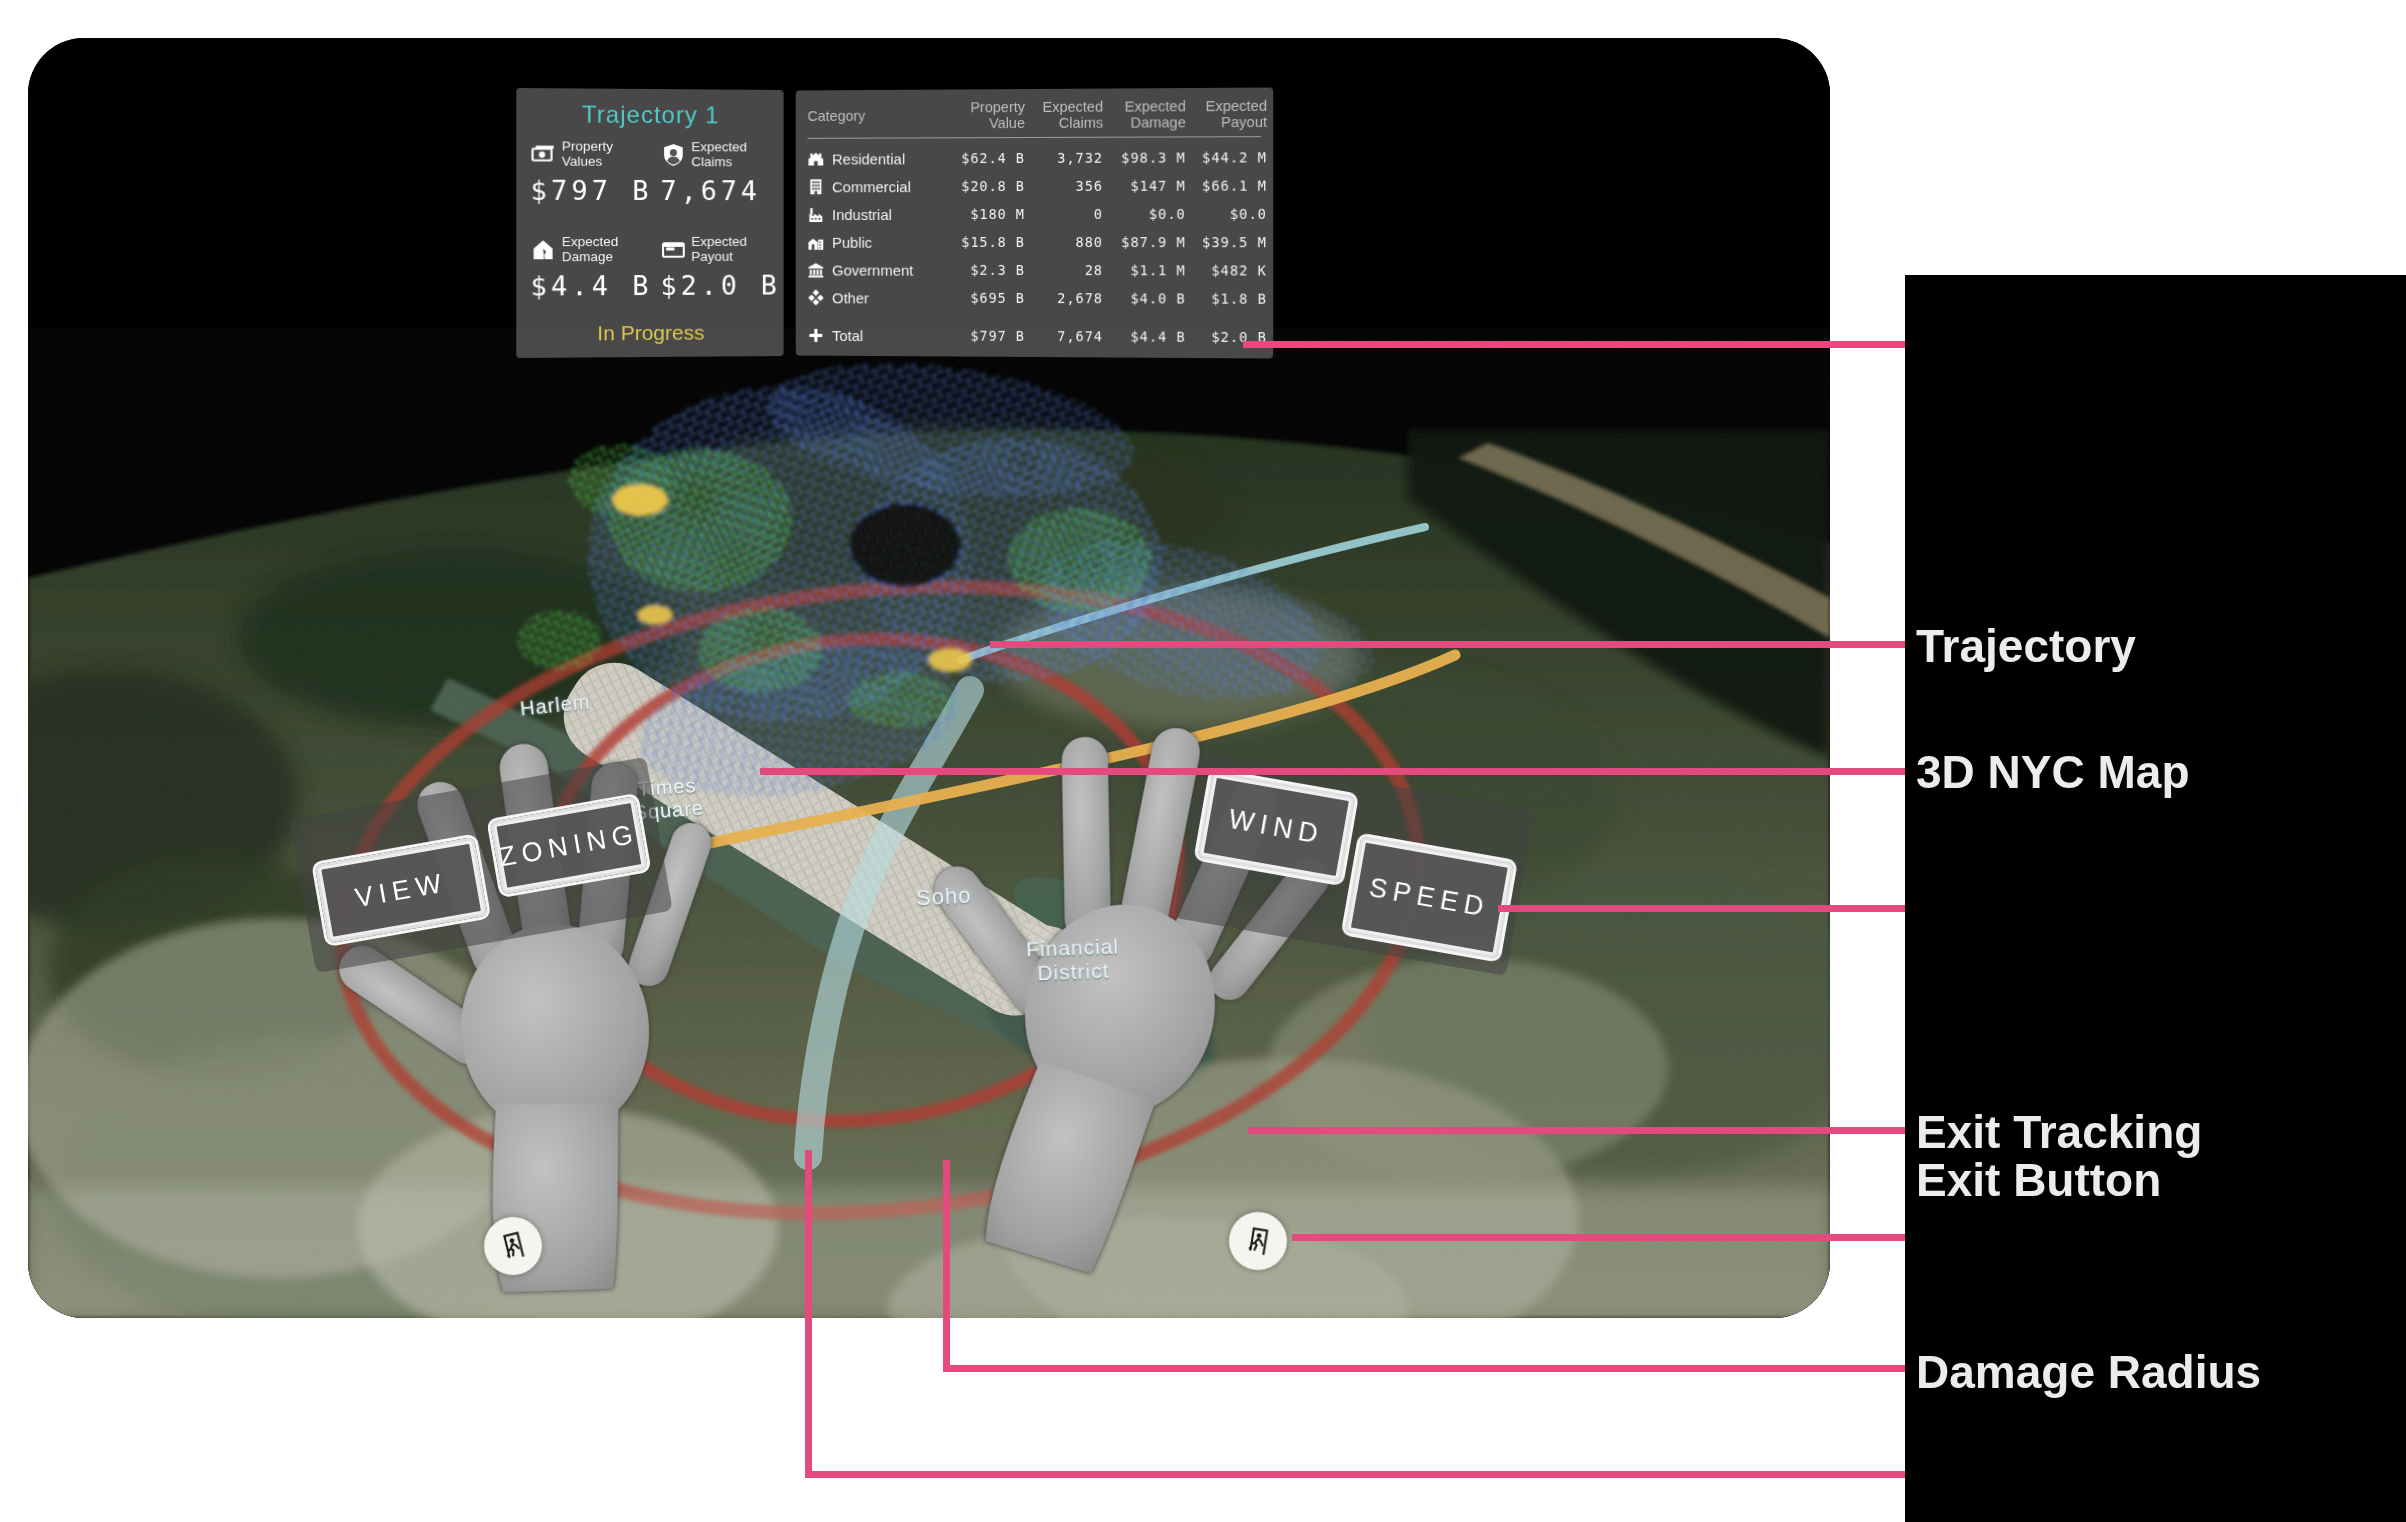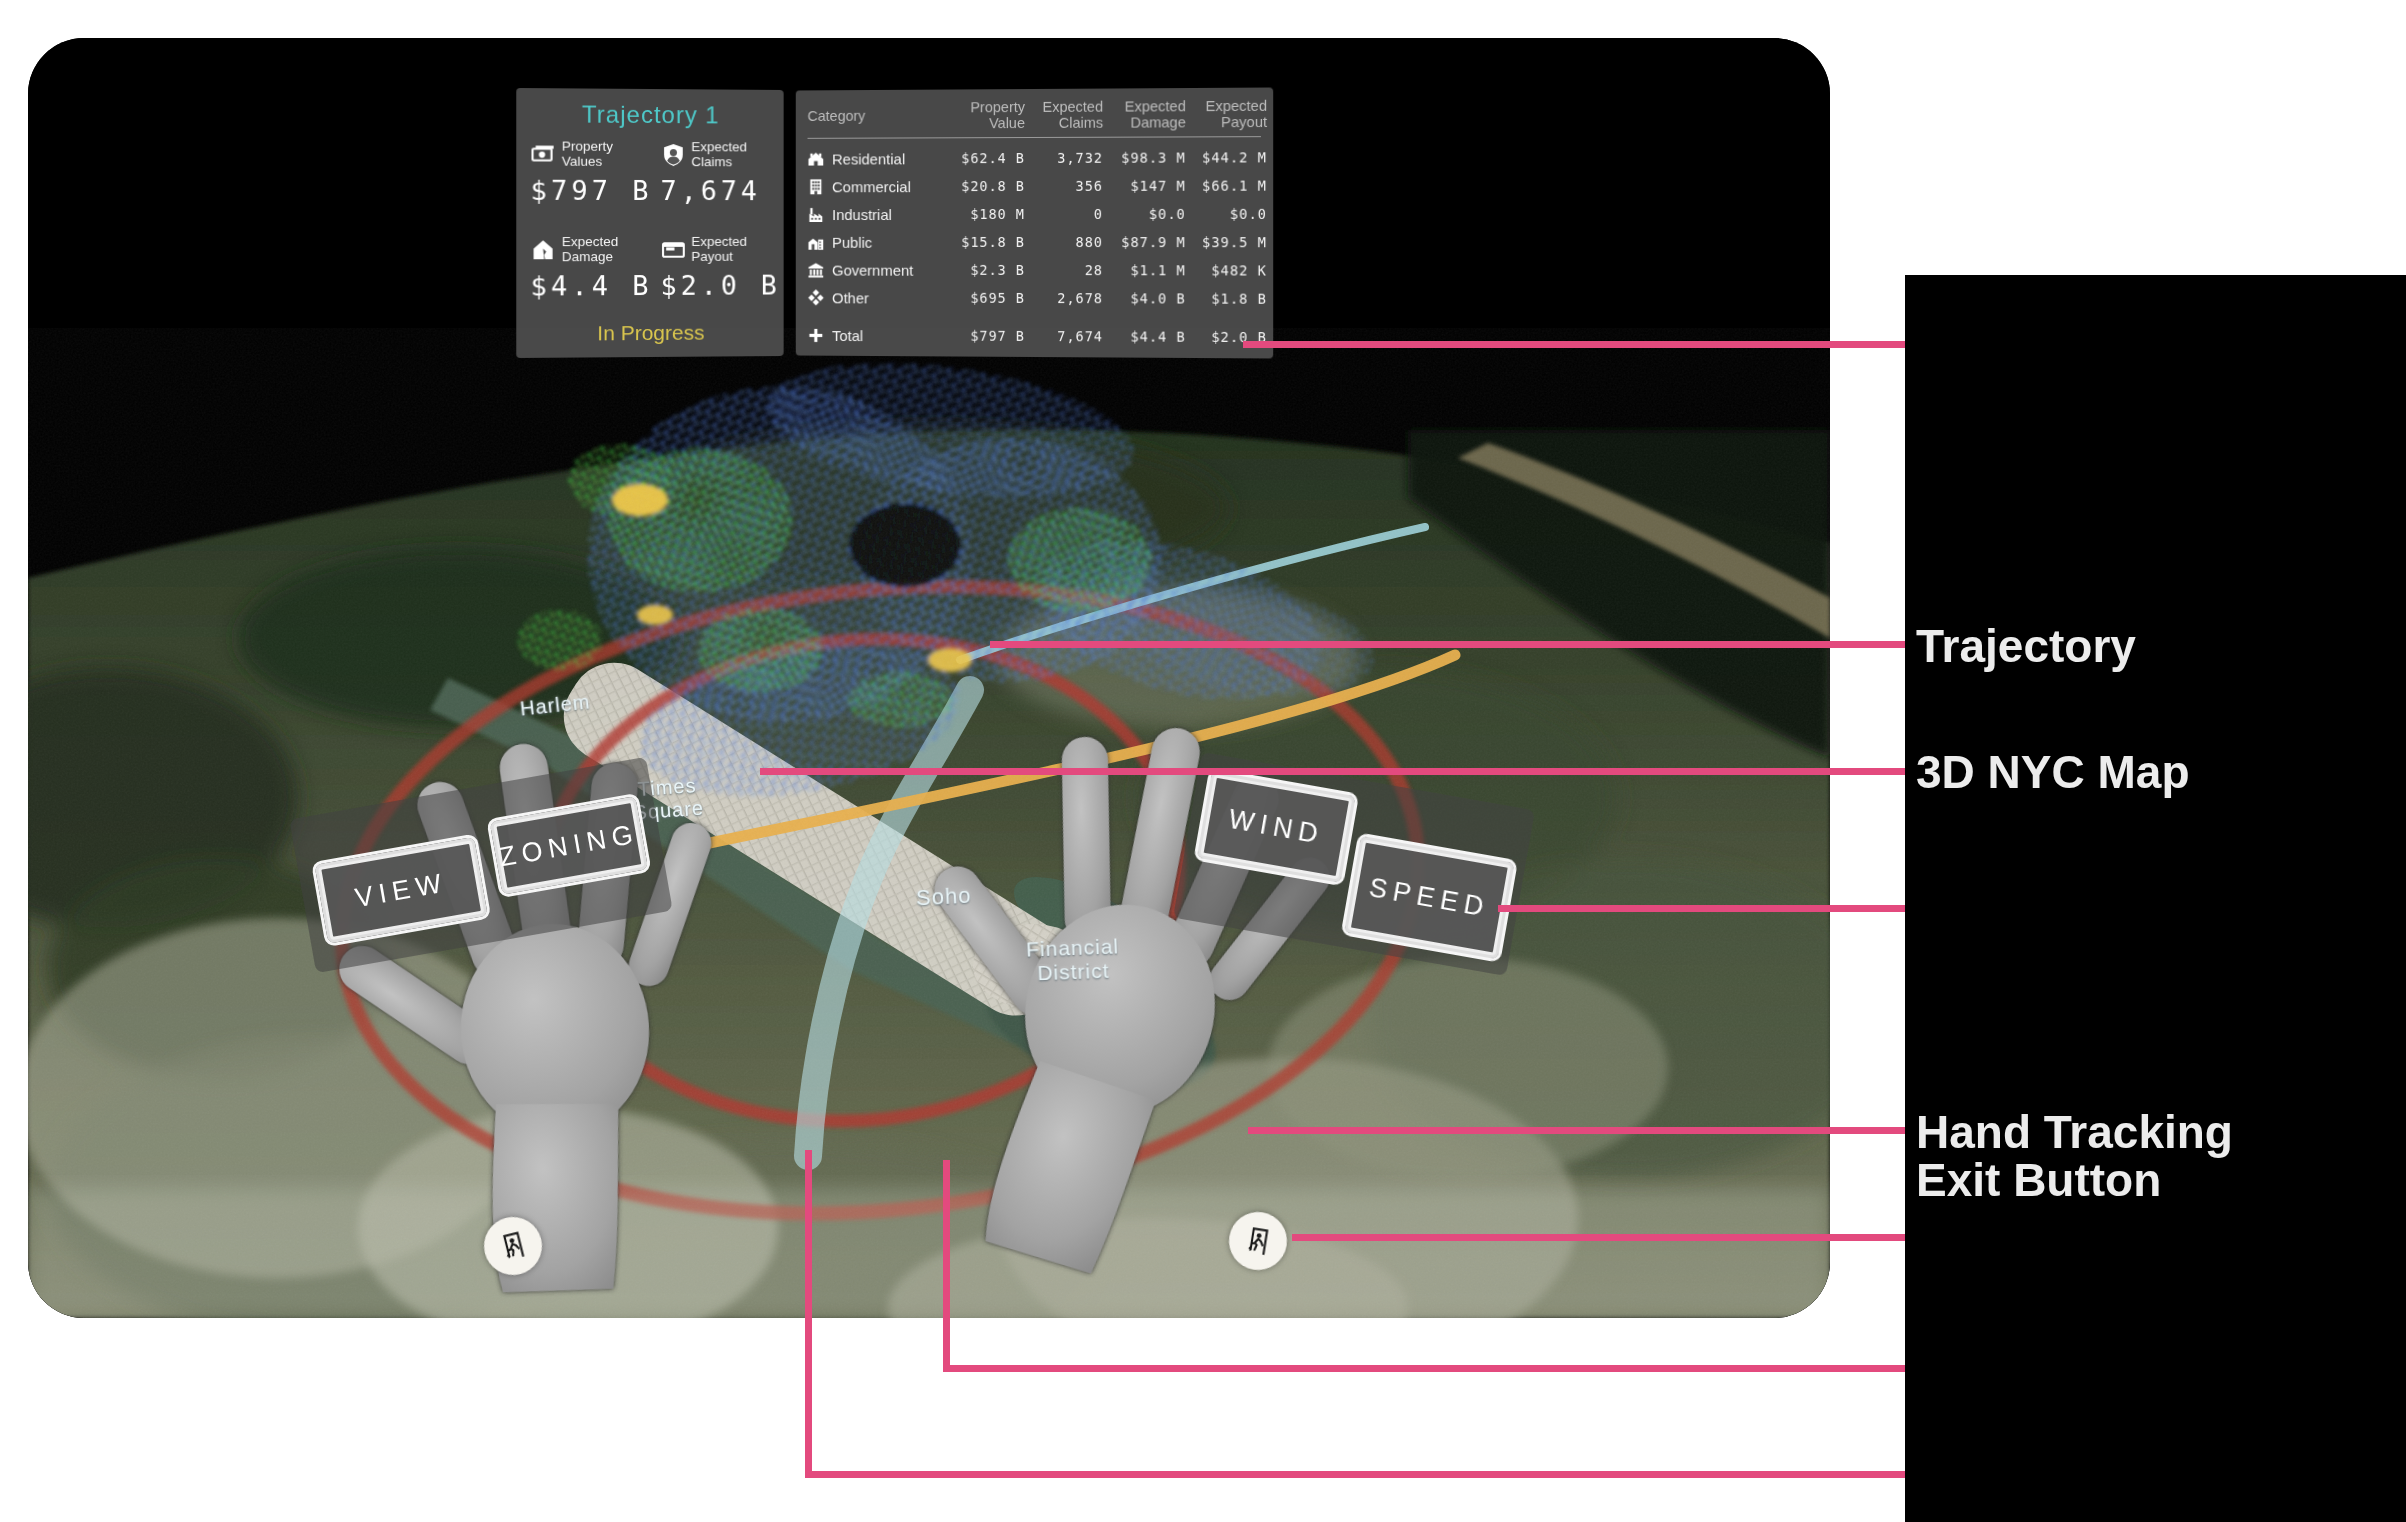--- a/index.html
+++ b/index.html
@@ -475,22 +475,23 @@
         <path d="M12 10.5 L10 13.5 L11.5 15 L10.5 18.5 M12 10.5 L14.2 12.2 L15.5 14.5 M10 13.8 L8 14.5" stroke="#1a1a1a" stroke-width="1.5" fill="none" stroke-linecap="round"></path>
         <circle cx="7.2" cy="17.8" r="0.9" fill="#1a1a1a"></circle>
       </svg>
     </div>
   </div>
 
   <div class="annot-panel"></div>
 
   <div class="annot-label al-1">Trajectory</div>
   <div class="annot-label al-2">3D NYC Map</div>
-  <div class="annot-label al-4">Hand Tracking</div>
+  <div class="annot-label al-4">Exit Tracking</div>
   <div class="annot-label al-5">Exit Button</div>
+  <div class="annot-label al-6">Damage Radius</div>
 
   <div class="pink-line pl-h pl-ad"></div>
   <div class="pink-line pl-h pl-hu"></div>
   <div class="pink-line pl-h pl-map"></div>
   <div class="pink-line pl-h pl-cb"></div>
   <div class="pink-line pl-h pl-ht"></div>
   <div class="pink-line pl-h pl-eb"></div>
   <div class="pink-line pl-v pl-dr-v"></div>
   <div class="pink-line pl-h pl-dr-h"></div>
   <div class="pink-line pl-v pl-st-v"></div>

